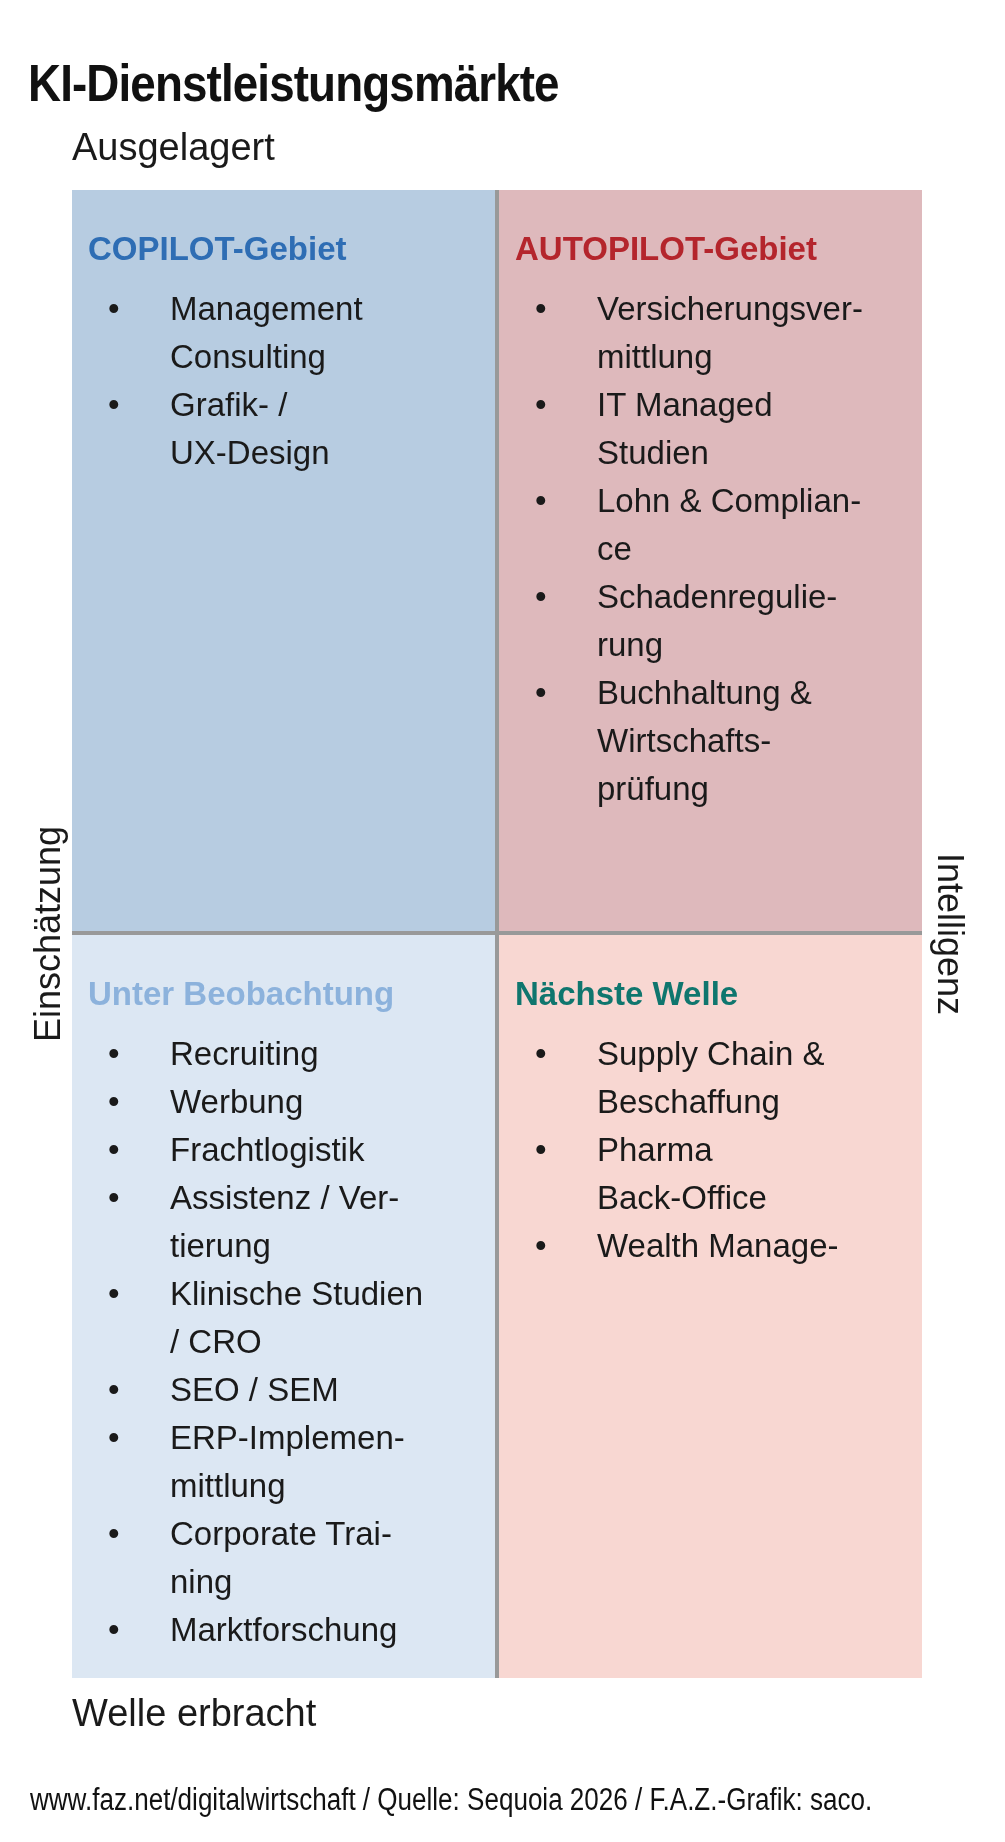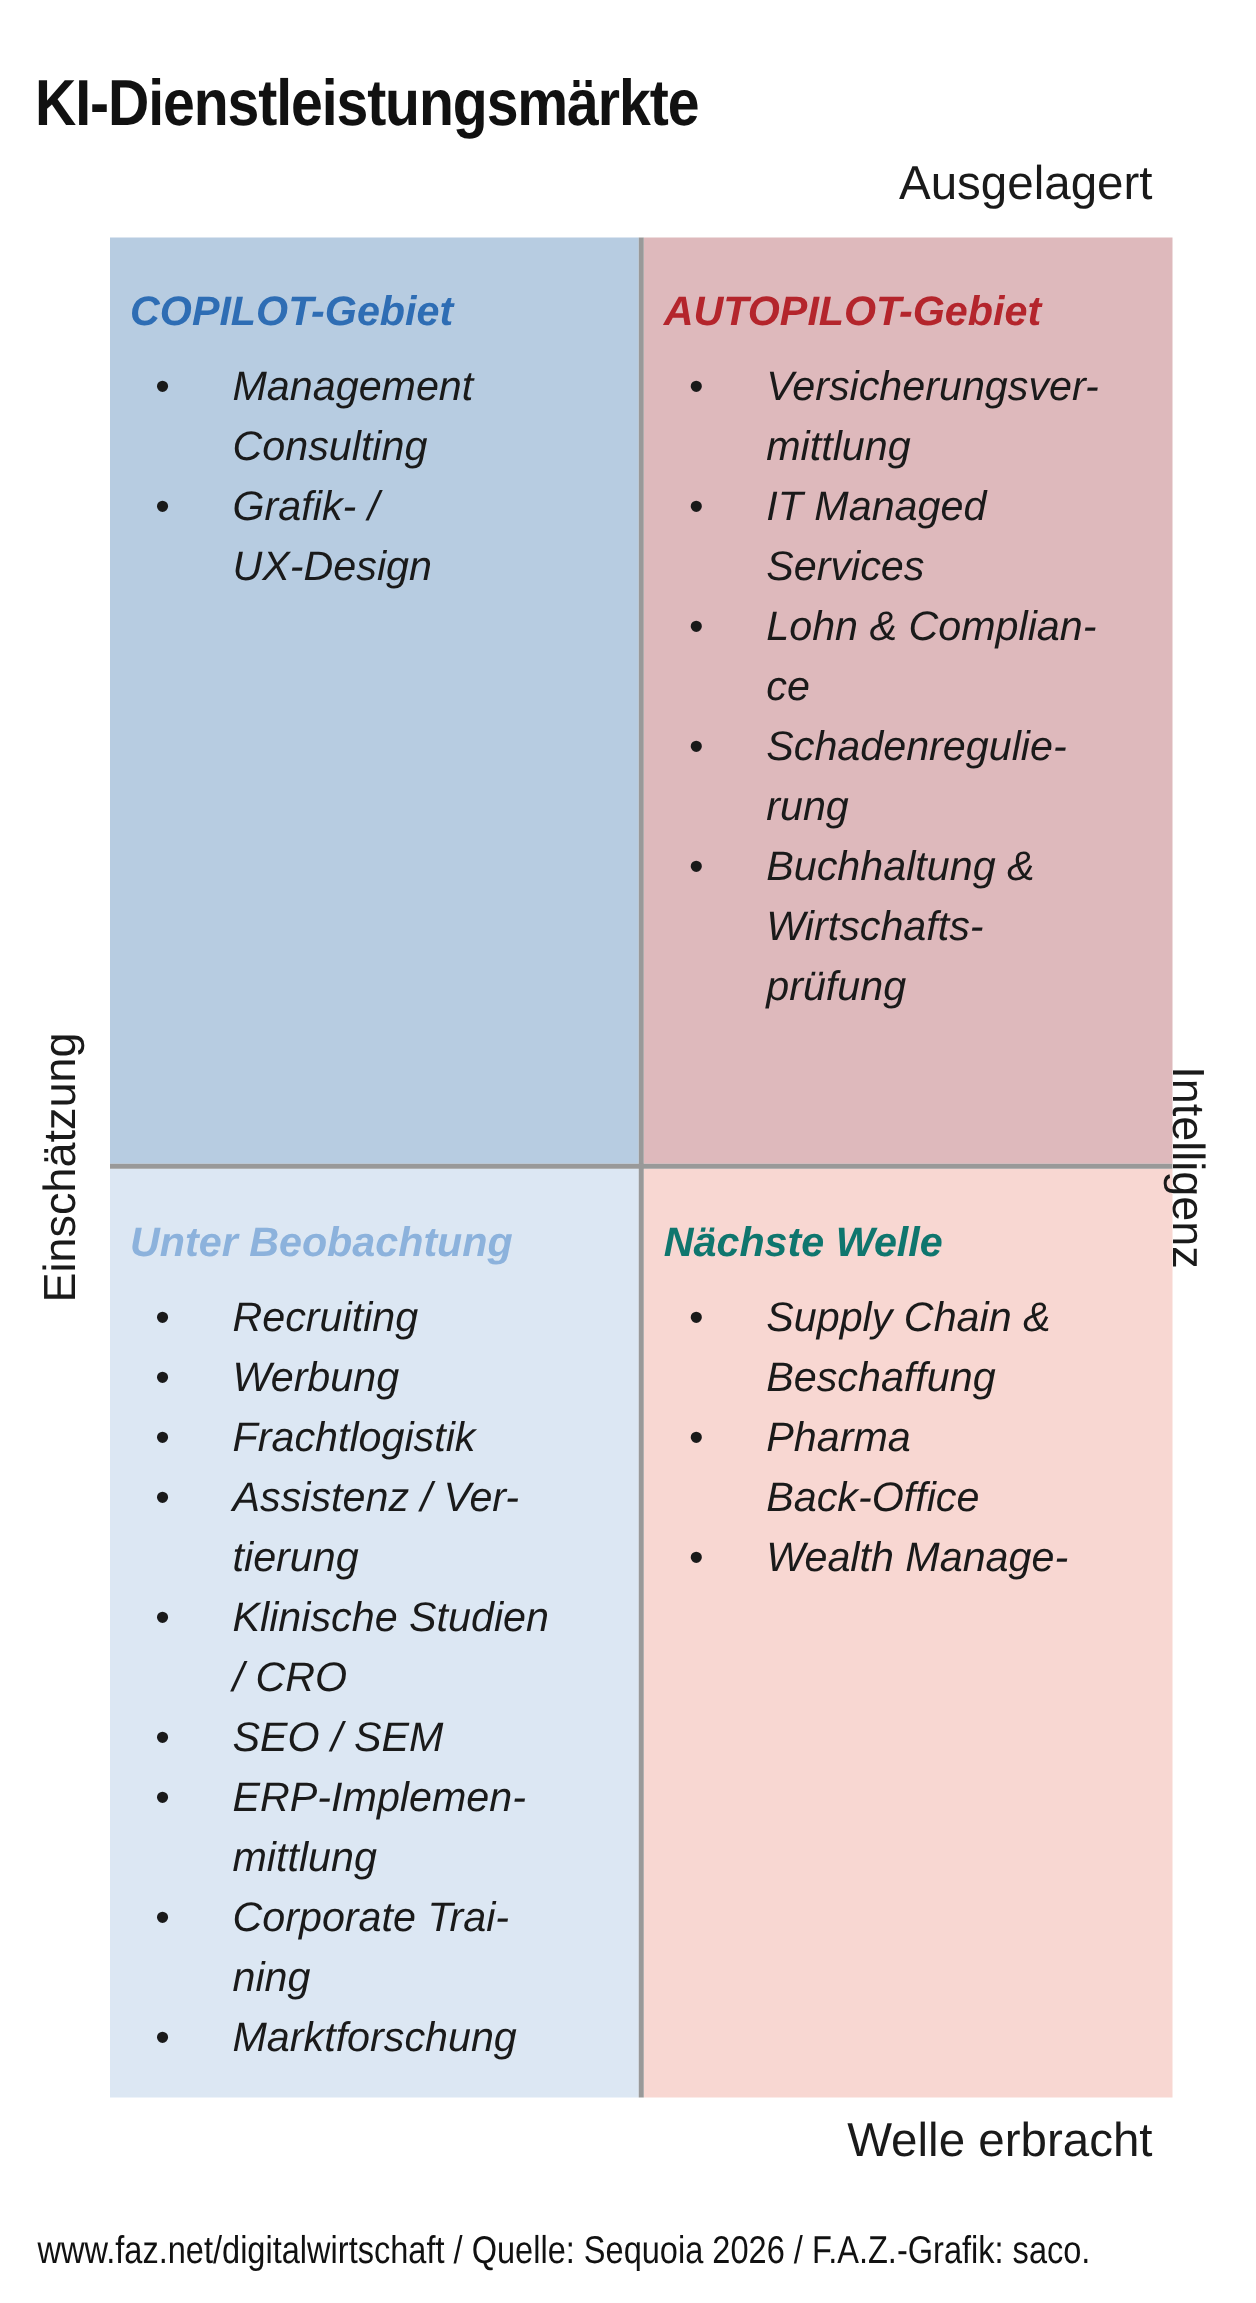--- a/index.html
+++ b/index.html
@@ -18,47 +18,46 @@
     font-weight: 700;
     letter-spacing: -1px;
     transform: scaleX(0.88);
     transform-origin: 0 0;
     white-space: nowrap;
     color: #111111;
   }
   .axis-h {
     position: absolute;
     left: 72px; width: 850px;
-    text-align: right;
+    text-align: left;
     font-size: 38px;
     white-space: nowrap;
   }
   .axis-top { top: 126px; }
   .axis-bottom { top: 1692px; }
   .axis-v {
     position: absolute;
     font-size: 36px;
     white-space: nowrap;
   }
   .axis-left {
     left: 48px; top: 934px;
     transform: translate(-50%, -50%) rotate(-90deg);
   }
   .axis-right {
     left: 950px; top: 934px;
     transform: translate(-50%, -50%) rotate(90deg);
   }
   .matrix {
     position: absolute;
-    left: 88px; top: 190px;
+    left: 72px; top: 190px;
     width: 726px; height: 1488px;
     display: grid;
     grid-template-columns: 423px 4px 423px;
     grid-template-rows: 741px 4px 743px;
-    font-style: italic;
   }
   .divider-v { grid-column: 2; grid-row: 1 / span 3; }
   .divider-h { grid-row: 2; grid-column: 1 / span 3; }
   .quad {
     padding: 35px 8px 0 16px;
     box-sizing: border-box;
     overflow: hidden;
   }
   .quad.right { }
   .quad h2 {
@@ -112,21 +111,21 @@
 UX-Design</li>
       </ul>
   </div>
 
   <div class="quad right" style="grid-area: 1 / 3; background: rgb(222, 185, 188);">
     <h2 style="color: rgb(180, 37, 44);">AUTOPILOT-Gebiet</h2>
     <ul>
         <li>Versicherungsver-
 mittlung</li>
         <li>IT Managed
-Services</li>
+Studien</li>
         <li>Lohn &amp; Complian-
 ce</li>
         <li>Schadenregulie-
 rung</li>
         <li>Buchhaltung &amp;
 Wirtschafts-
 prüfung</li>
       </ul>
   </div>
 

